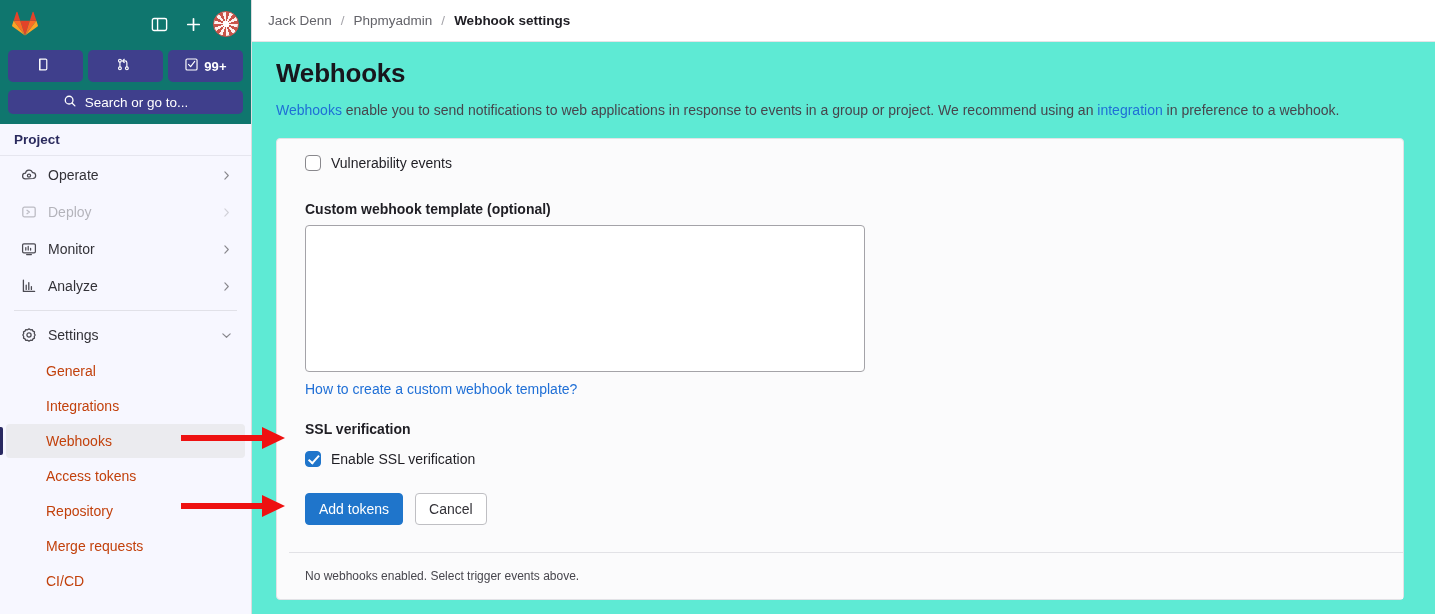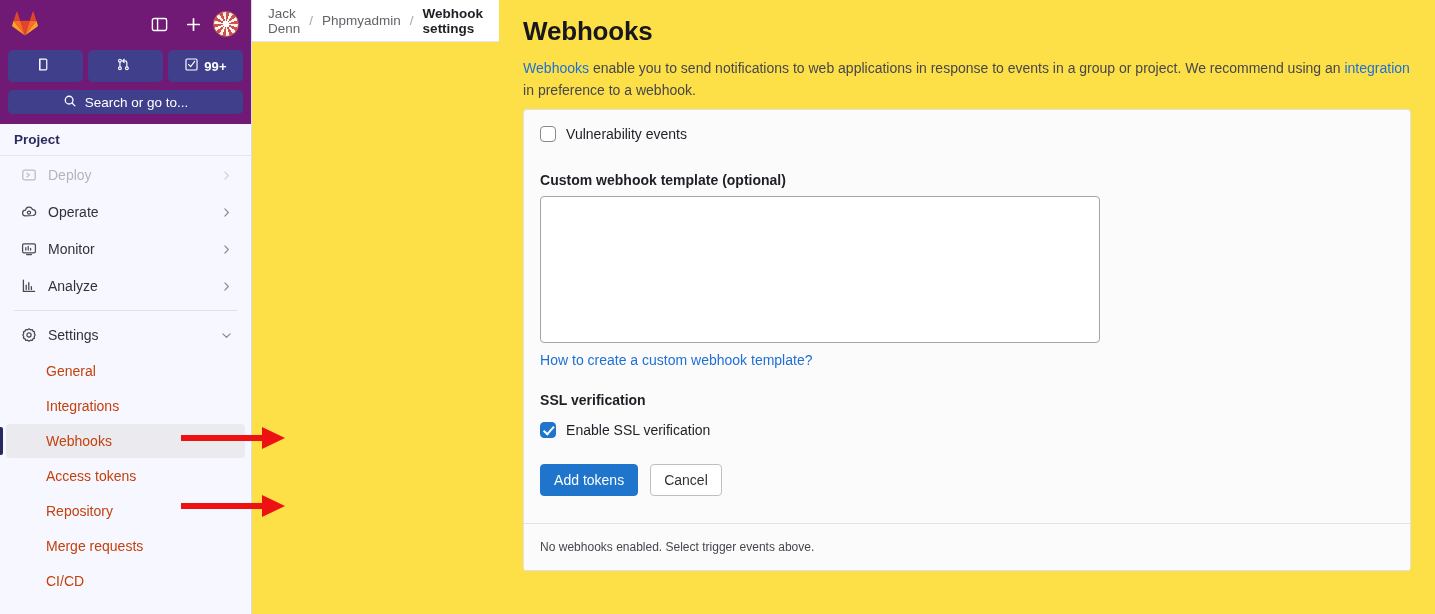--- a/index.html
+++ b/index.html
@@ -15,21 +15,21 @@
   
   .sidebar {
     width: 252px; height: 614px;
     background: #f7f7ff;
     border-right: 1px solid #dcdcde;
     position: relative;
     flex: 0 0 252px;
     display: flex; flex-direction: column;
   }
   .sb-top {
-    background: #701a75;
+    background: #0f766e;
     padding: 6px 8px 10px 8px;
   }
   .sb-brand-row {
     display: flex; align-items: center;
     height: 36px;
     padding: 0 4px;
   }
   .gl-logo { width: 26px; height: 26px; flex: 0 0 26px; }
   .sb-brand-actions {
     margin-left: auto; display: flex; align-items: center; gap: 6px;
@@ -136,22 +136,22 @@
     left: -6px; top: 3px;
     width: 3px; height: 28px;
     background: #292961;
     border-radius: 0 2px 2px 0;
   }
 
   
   .main {
     flex: 1 1 auto;
     height: 614px;
-    display: flex; 
-    background: #fde047;
+    display: flex; flex-direction: column;
+    background: #5eead4;
     min-width: 0;
   }
   .breadcrumb-bar {
     height: 42px;
     flex: 0 0 42px;
     display: flex; align-items: center;
     padding: 0 16px;
     border-bottom: 1px solid #e4e4e7;
     font-size: 13.5px;
     background: #fff;
@@ -176,27 +176,28 @@
   .page-desc {
     margin: 11px 0 0 8px;
     font-size: 14px;
     line-height: 1.56;
     color: #47464d;
     max-width: 1075px;
   }
   a.link { color: #1f6fd6; text-decoration: none; cursor: pointer; }
 
   .card {
-    margin: 7px 0 0 8px;
+    margin: 16px 0 0 8px;
     border: 1px solid #e2e2e6;
     border-radius: 4px;
     background: #fbfbfc;
     height: 462px;
     display: flex; flex-direction: column;
     max-width: 1128px;
+    padding-left: 12px;
   }
   .card-body {
     flex: 1 1 auto;
     padding: 14px 16px 0 16px;
     overflow: hidden;
   }
   .check-row {
     display: flex; align-items: flex-start;
     gap: 10px;
   }
@@ -368,43 +369,43 @@
           </svg>
         </span>
         <span>Search or go to...</span>
       </div>
     </div>
 
     <div class="sb-context">Project</div>
 
     <nav class="sb-nav">
 
+      <div class="nav-item">
+        <span class="nav-ico">
+          <svg width="16" height="16" viewBox="0 0 16 16" fill="none" stroke="currentColor" stroke-width="1.25" stroke-linecap="round" stroke-linejoin="round">
+            <path d="M4.3 11.8 a2.8 2.8 0 0 1 .2-5.6 A3.6 3.6 0 0 1 11.5 5.6 a2.9 2.9 0 0 1 .4 5.9 Z"></path>
+            <circle cx="8" cy="8.6" r="1.6"></circle>
+          </svg>
+        </span>
+        <span>Operate</span>
+        <span class="chev">
+          <svg width="13" height="13" viewBox="0 0 16 16" fill="none" stroke="currentColor" stroke-width="1.4" stroke-linecap="round" stroke-linejoin="round">
+                <path d="M6 3.5 L10.2 8 L6 12.5"></path>
+              </svg>
+        </span>
+      </div>
+
       <div class="nav-item faded">
         <span class="nav-ico">
           <svg width="16" height="16" viewBox="0 0 16 16" fill="none" stroke="currentColor" stroke-width="1.3" stroke-linecap="round" stroke-linejoin="round">
             <rect x="1.8" y="3.2" width="12.4" height="9.6" rx="1.6"></rect>
             <path d="M6 6.3 L8.4 8 L6 9.7"></path>
           </svg>
         </span>
         <span>Deploy</span>
-        <span class="chev">
-          <svg width="13" height="13" viewBox="0 0 16 16" fill="none" stroke="currentColor" stroke-width="1.4" stroke-linecap="round" stroke-linejoin="round">
-                <path d="M6 3.5 L10.2 8 L6 12.5"></path>
-              </svg>
-        </span>
-      </div>
-
-      <div class="nav-item">
-        <span class="nav-ico">
-          <svg width="16" height="16" viewBox="0 0 16 16" fill="none" stroke="currentColor" stroke-width="1.25" stroke-linecap="round" stroke-linejoin="round">
-            <path d="M4.3 11.8 a2.8 2.8 0 0 1 .2-5.6 A3.6 3.6 0 0 1 11.5 5.6 a2.9 2.9 0 0 1 .4 5.9 Z"></path>
-            <circle cx="8" cy="8.6" r="1.6"></circle>
-          </svg>
-        </span>
-        <span>Operate</span>
         <span class="chev">
           <svg width="13" height="13" viewBox="0 0 16 16" fill="none" stroke="currentColor" stroke-width="1.4" stroke-linecap="round" stroke-linejoin="round">
                 <path d="M6 3.5 L10.2 8 L6 12.5"></path>
               </svg>
         </span>
       </div>
 
       <div class="nav-item">
         <span class="nav-ico">
           <svg width="16" height="16" viewBox="0 0 16 16" fill="none" stroke="currentColor" stroke-width="1.25" stroke-linecap="round" stroke-linejoin="round">

